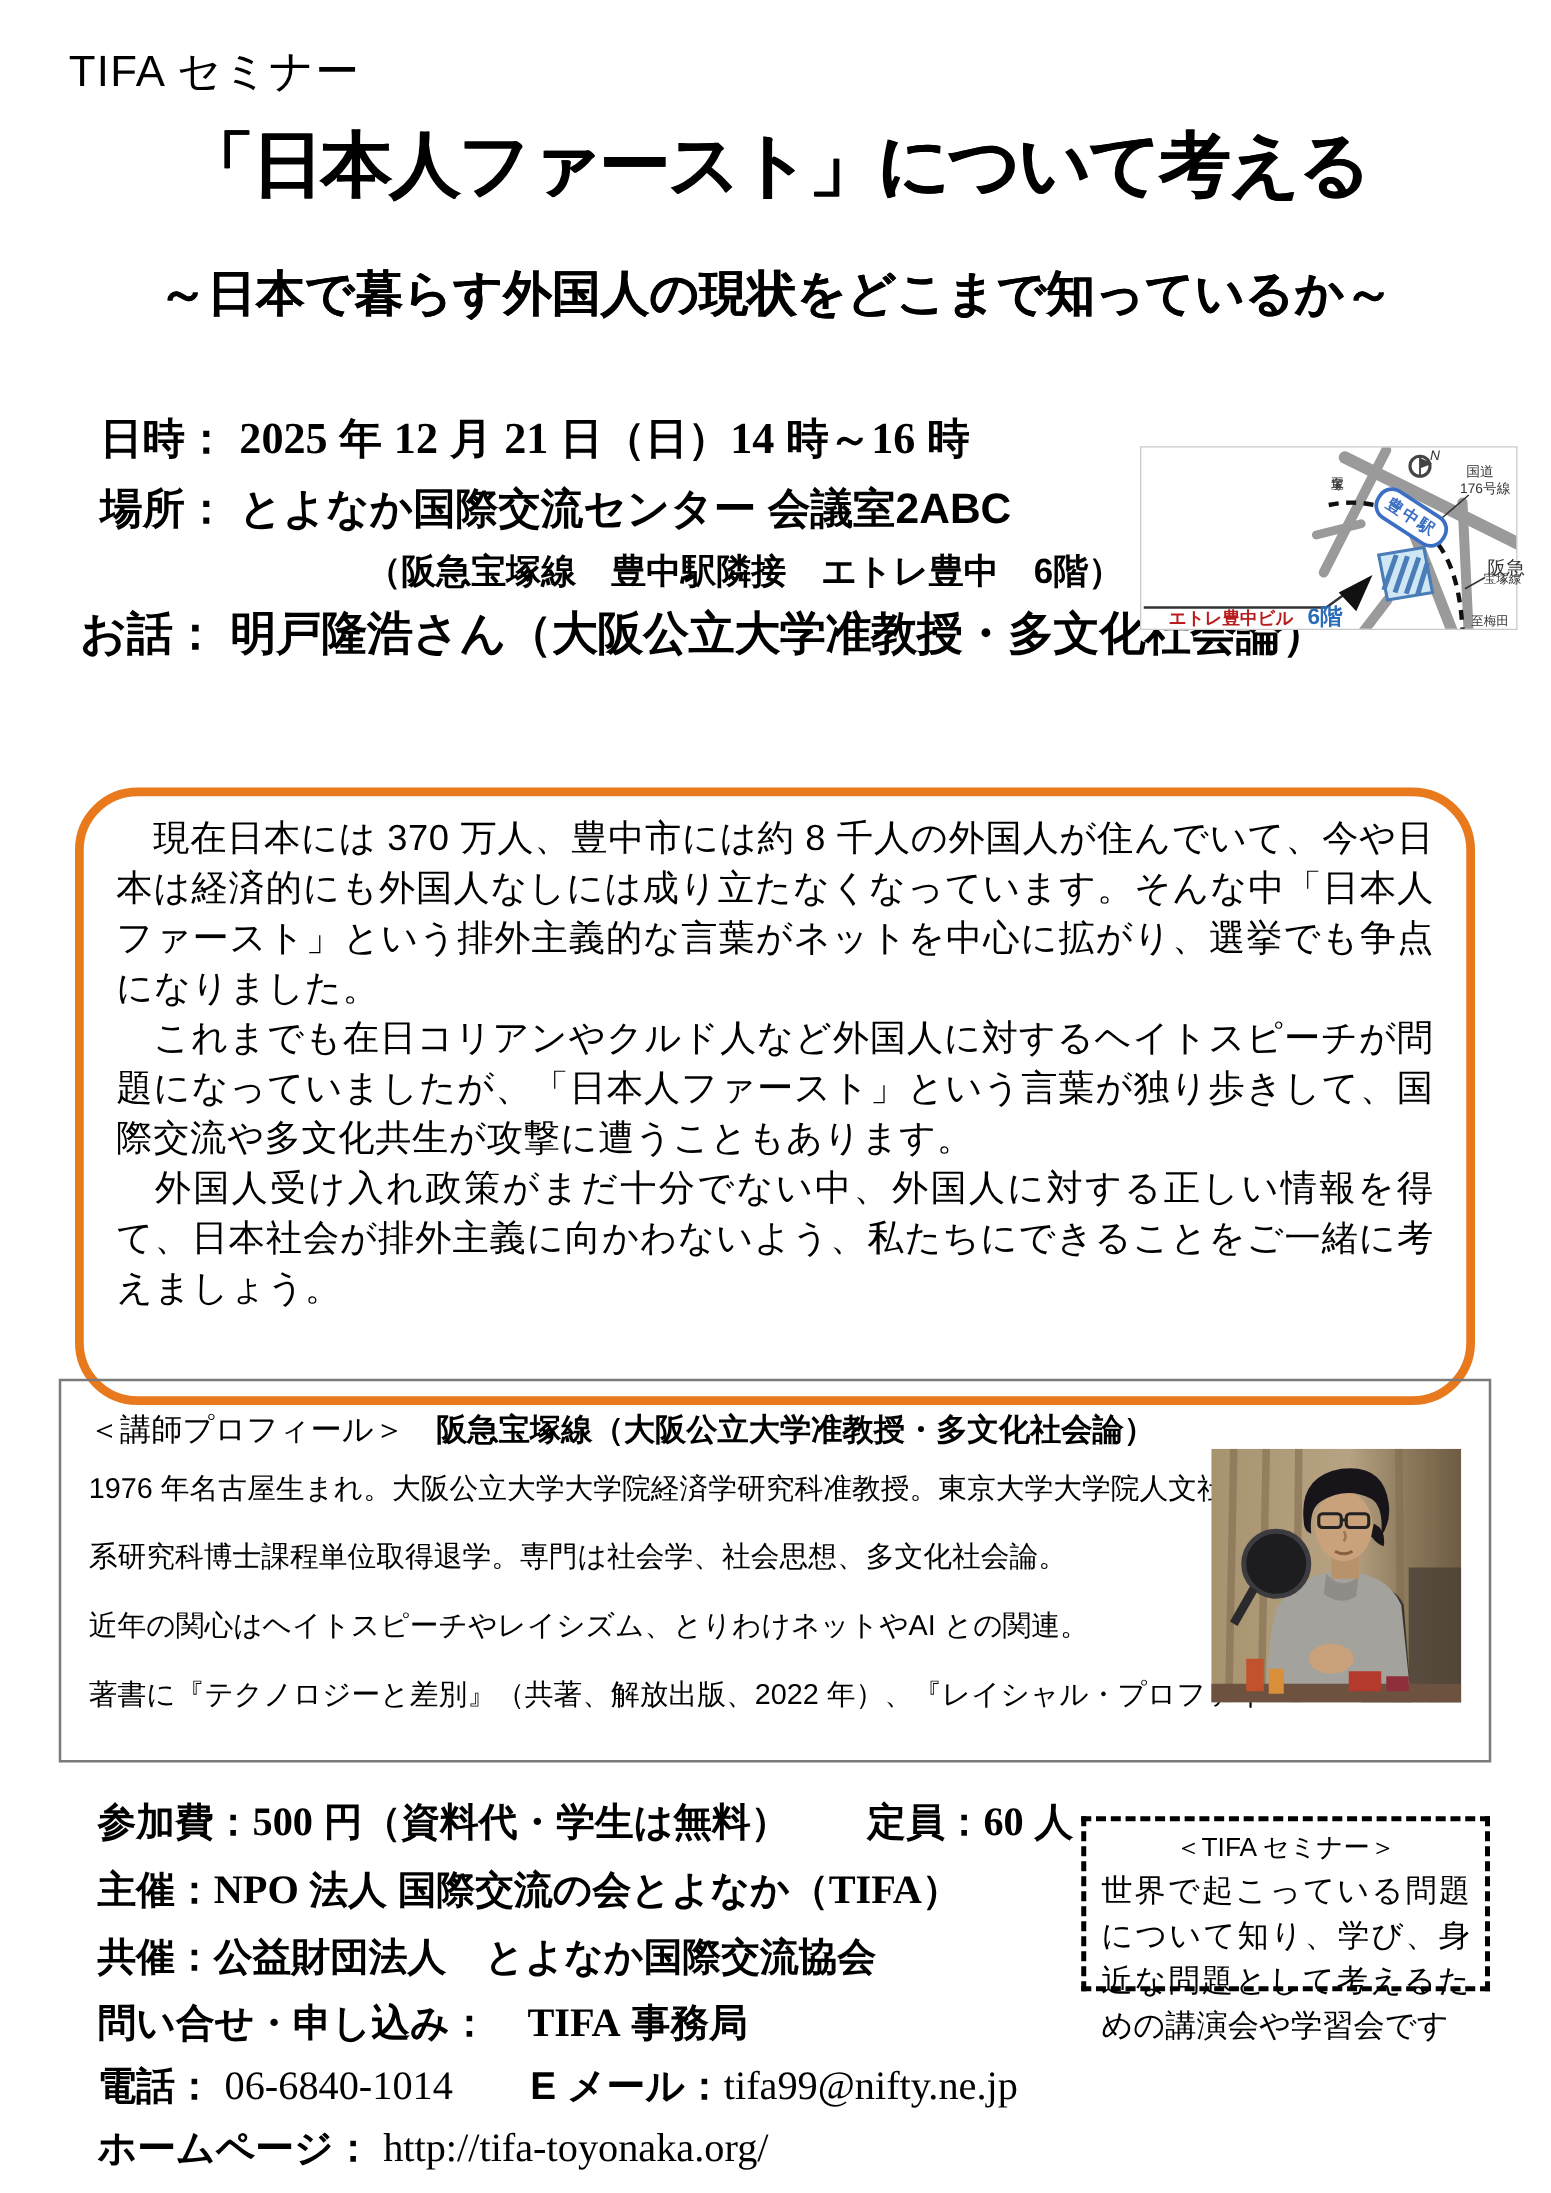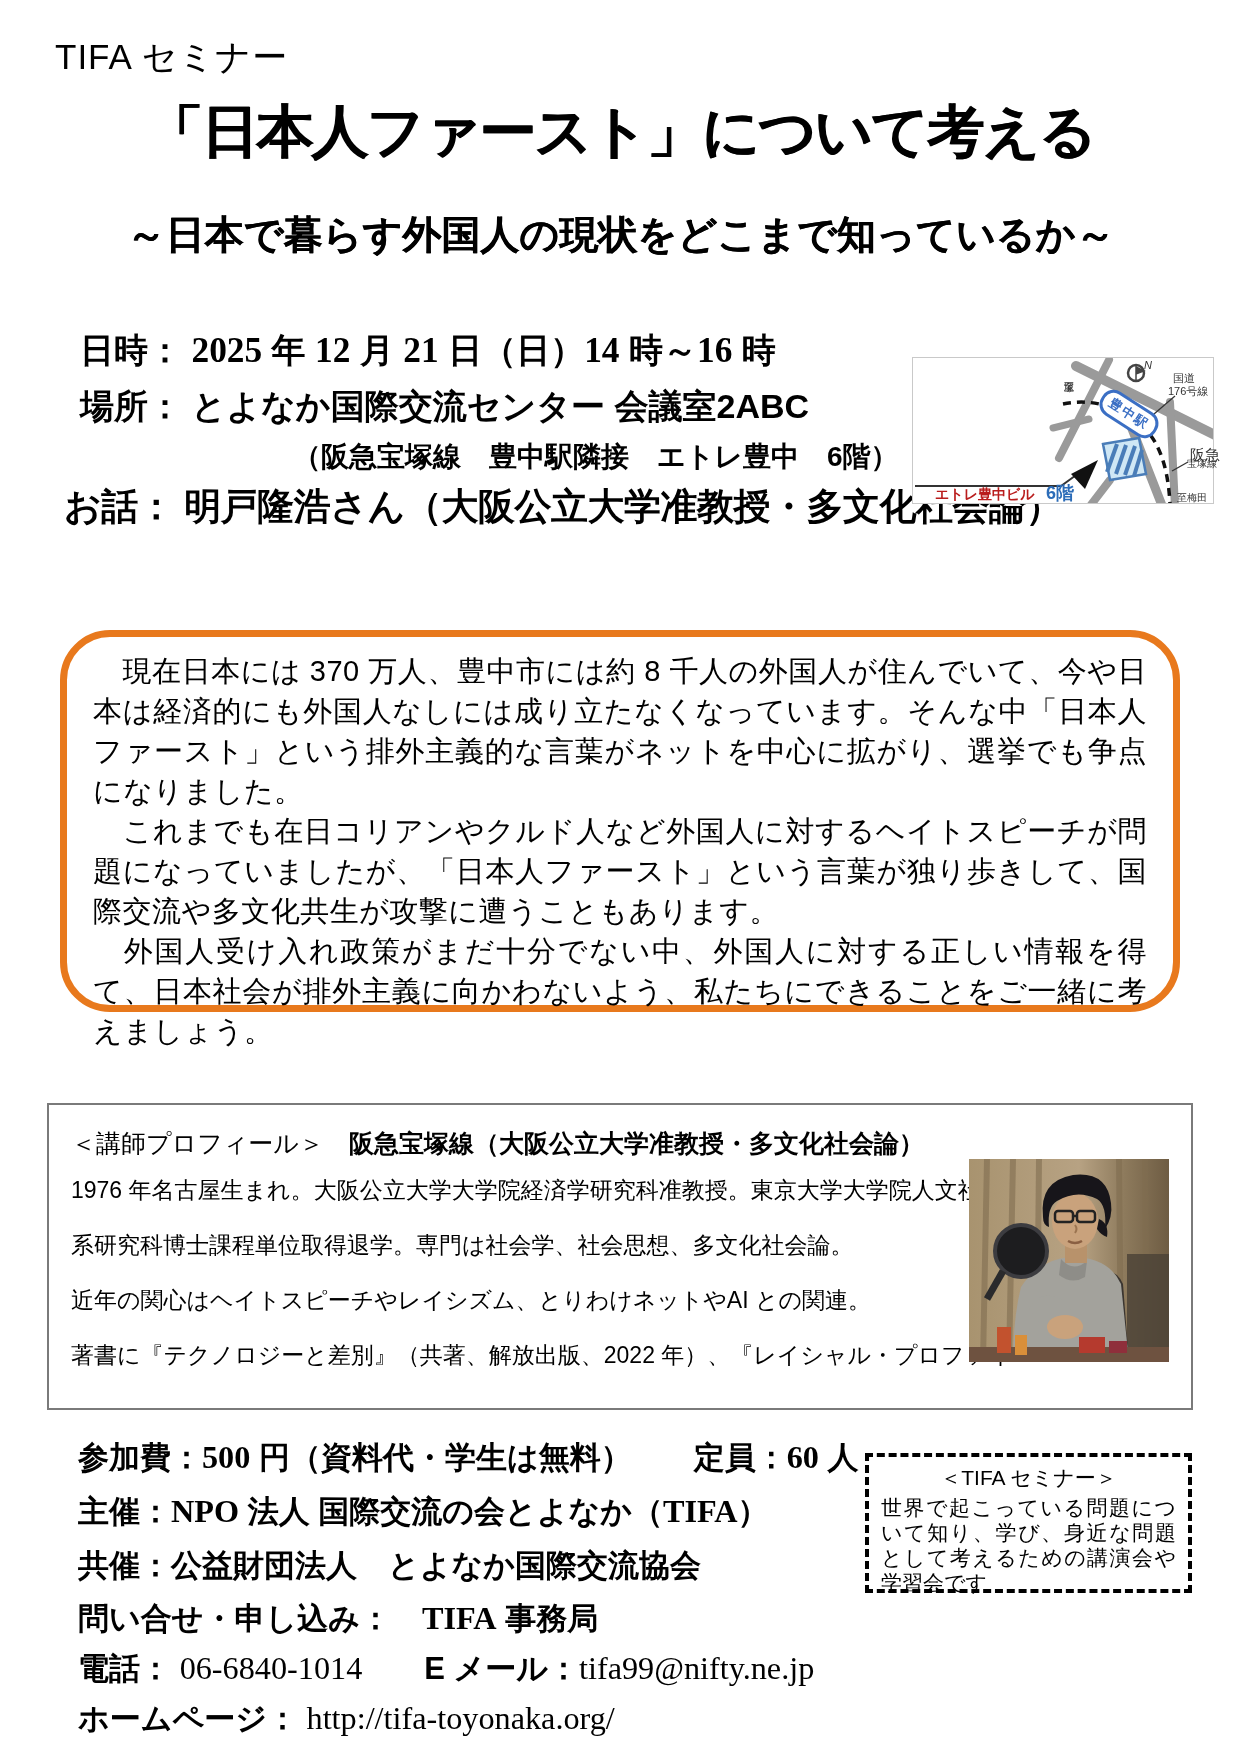--- a/index.html
+++ b/index.html
@@ -30,40 +30,40 @@
   .map .vert{writing-mode:vertical-rl;}
   .station-badge{position:absolute;left:184px;top:42px;width:58px;height:22px;
      border:3px solid #3b6fc4;border-radius:13px;background:#fff;color:#3b6fc4;
      font-size:13px;font-weight:bold;text-align:center;line-height:22px;
      transform:rotate(33deg);letter-spacing:2px;}
   .bldg-label{position:absolute;left:22px;top:128px;font-size:14px;font-weight:bold;color:#b91c1c;}
   .floor-label{position:absolute;left:133px;top:123px;font-size:18px;font-weight:bold;color:#2b6cb8;}
   .north-label{position:absolute;left:231px;top:1px;font-size:11px;font-style:italic;color:#333;}
 
   
-  .intro{left:60px;top:630px;width:1120px;height:382px;box-sizing:border-box;
+  .intro{left:60px;top:630px;width:1120px;height:494px;box-sizing:border-box;
          border:7px solid #e8791d;border-radius:50px;padding:14px 26px 0 26px;}
   .intro .para{font-size:29px;line-height:40px;text-align:justify;letter-spacing:0.5px;}
 
   
   .profile{left:47px;top:1103px;width:1146px;height:307px;box-sizing:border-box;
            border:2px solid #7a7a7a;}
   .profile-heading{position:absolute;left:22px;top:22px;font-size:25px;white-space:nowrap;}
   .profile-lines{position:absolute;left:22px;top:58px;font-size:23px;}
   .profile-lines .pl{height:55px;line-height:55px;white-space:nowrap;}
   .photo{position:absolute;left:920px;top:54px;width:200px;height:203px;}
 
   
   .f-line{left:78px;font-size:31px;font-weight:bold;white-space:nowrap;}
 
   
   .note-box{left:865px;top:1453px;width:327px;height:140px;box-sizing:border-box;
             border:4px dashed #000;padding:7px 12px;}
   .note-title{text-align:center;font-size:21px;margin-bottom:3px;}
-  .note-body{font-size:21px;line-height:25px;text-align:justify;}
+  .note-body{font-size:25px;line-height:36px;text-align:justify;}
 </style>
 </head>
 <body>
 
 <div class="page">
 
   <div class="abs tag">TIFA セミナー</div>
 
   <div class="abs title">「日本人ファースト」について考える</div>
   <div class="abs subtitle">～日本で暮らす外国人の現状をどこまで知っているか～</div>

